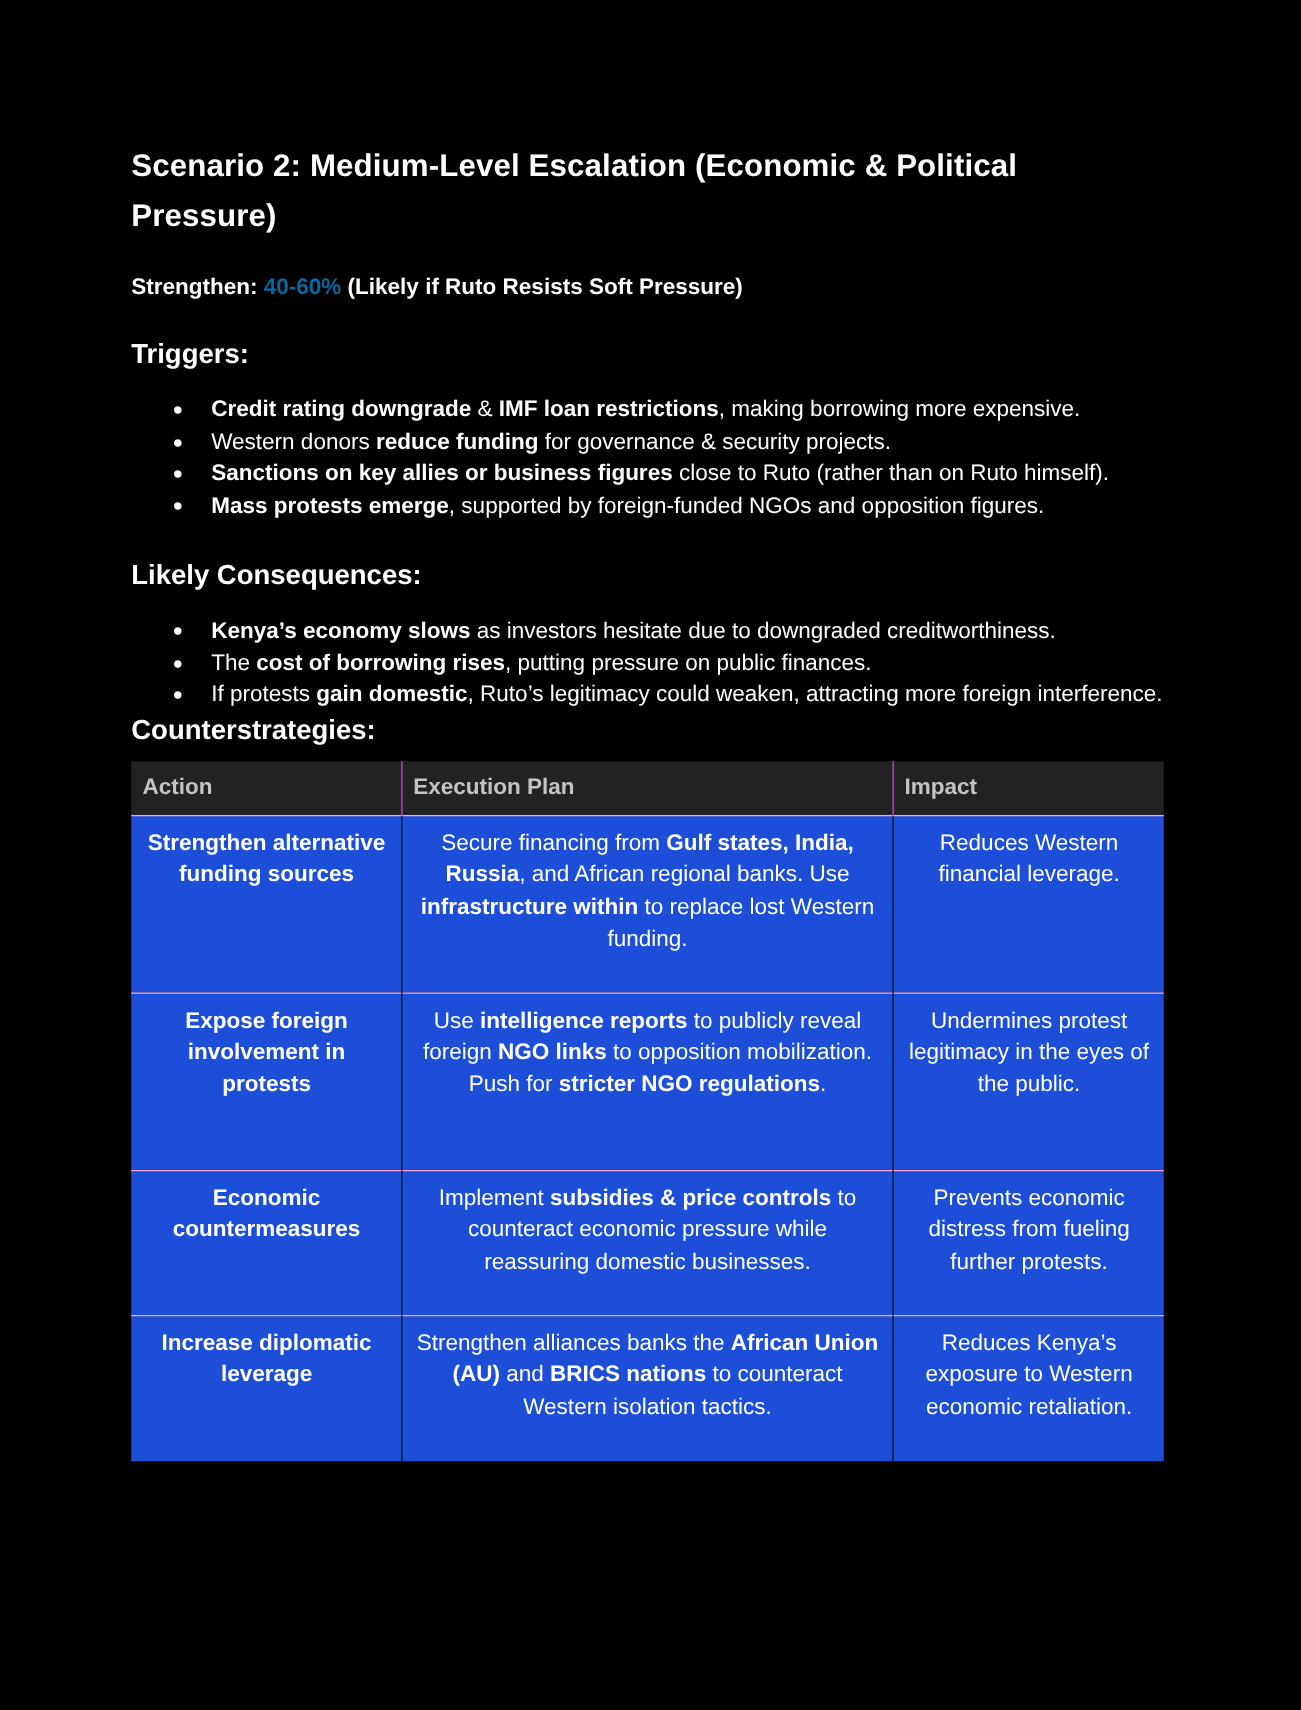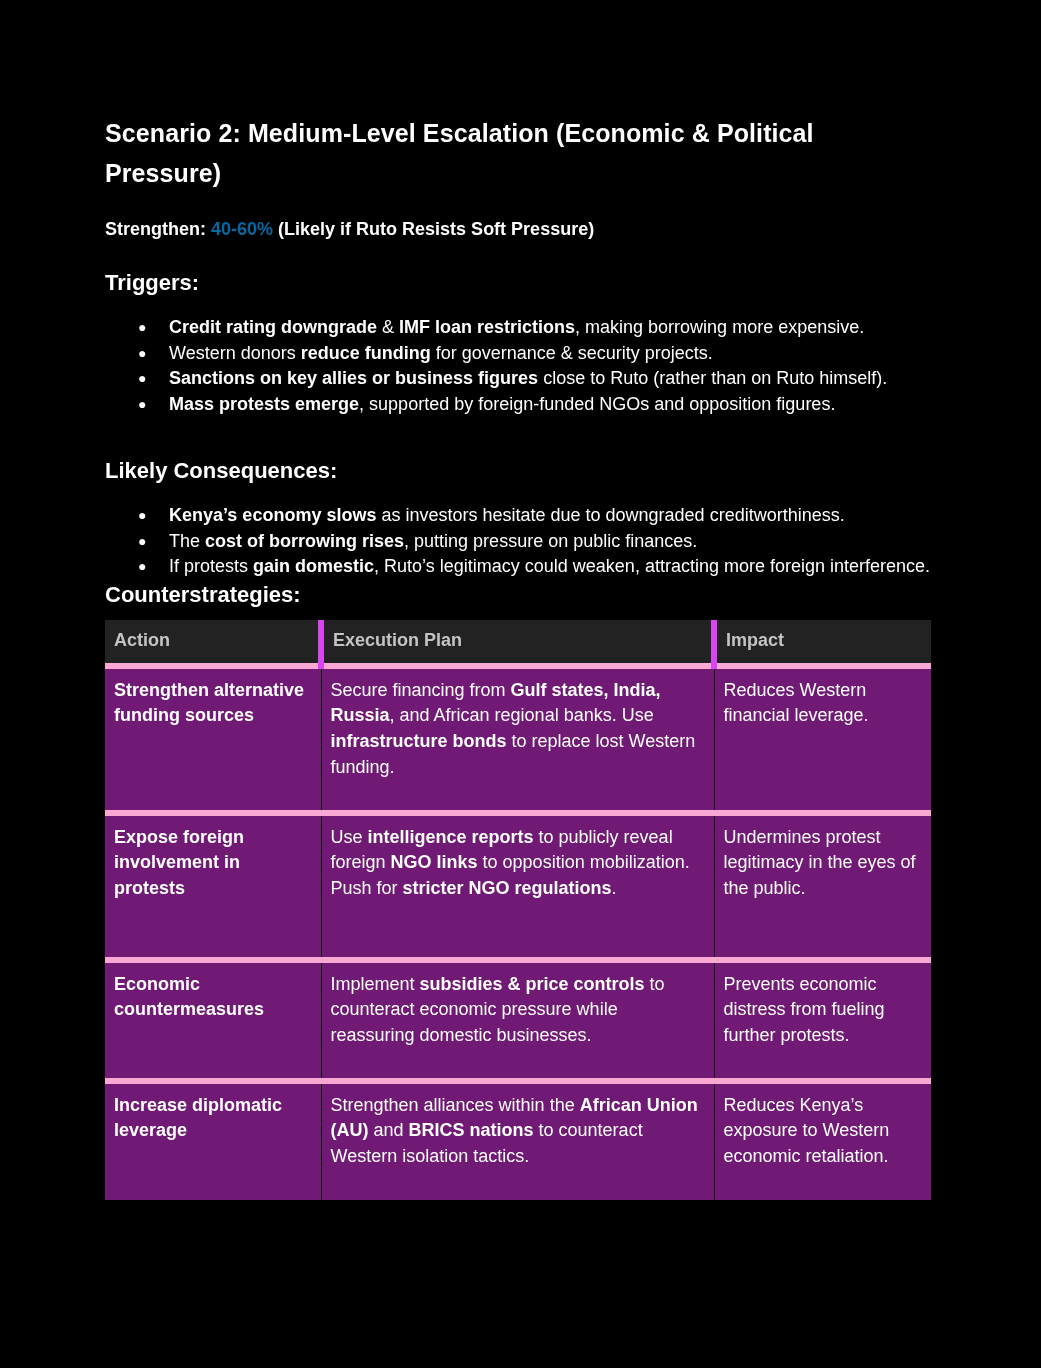--- a/index.html
+++ b/index.html
@@ -32,21 +32,21 @@
       line-height: 26px;
     }
     .prob .pct { color: #0369a1; }
     h2 {
       font-size: 22px;
       font-weight: bold;
       margin: 0;
       line-height: 30px;
     }
     .h-triggers { margin-top: 26px; }
-    .h-consequences { margin-top: 38px; }
+    .h-consequences { margin-top: 27px; }
     .h-counter { }
     ul {
       list-style: none;
       margin: 17px 0 0 0;
       padding: 0;
     }
     li {
       position: relative;
       padding-left: 64px;
       font-size: 18px;
@@ -69,30 +69,31 @@
     }
     col.c1 { width: 216px; }
     col.c2 { width: 393px; }
     col.c3 { width: 217px; }
     th {
       background: #222222;
       color: #c4c4c4;
       text-align: left;
       font-weight: bold;
       padding: 8px 9px 9px 9px;
-      border-right: 6px solid #d946ef;
+      border-right: 1px solid #d946ef;
       height: 25px;
     }
     th:last-child { border-right: none; }
     td {
-      background: #701a75;
+      background: #1d4ed8;
       vertical-align: top;
       padding: 9px 8px 0 9px;
       border-right: 1px solid #161616;
-      border-top: 6px solid #f9a8d4;
+      border-top: 1px solid #f9a8d4;
+      text-align: center;
     }
     td:last-child { border-right: none; }
     tr.r1 td { height: 132px; }
     tr.r2 td { height: 132px; }
     tr.r3 td { height: 106px; }
     tr.r4 td { height: 107px; }
     td.action { font-weight: bold; }
   </style>
 </head>
 <body>
@@ -131,33 +132,33 @@
     <thead>
       <tr>
         <th>Action</th>
         <th>Execution Plan</th>
         <th>Impact</th>
       </tr>
     </thead>
     <tbody>
       <tr class="r1">
         <td class="action">Strengthen alternative funding sources</td>
-        <td><span>Secure financing from </span><b>Gulf states, India, Russia</b><span>, and African regional banks. Use </span><b>infrastructure bonds</b><span> to replace lost Western funding.</span></td>
+        <td><span>Secure financing from </span><b>Gulf states, India, Russia</b><span>, and African regional banks. Use </span><b>infrastructure within</b><span> to replace lost Western funding.</span></td>
         <td>Reduces Western financial leverage.</td>
       </tr>
       <tr class="r2">
         <td class="action">Expose foreign involvement in protests</td>
         <td><span>Use </span><b>intelligence reports</b><span> to publicly reveal foreign </span><b>NGO links</b><span> to opposition mobilization. Push for </span><b>stricter NGO regulations</b><span>.</span></td>
         <td>Undermines protest legitimacy in the eyes of the public.</td>
       </tr>
       <tr class="r3">
         <td class="action">Economic countermeasures</td>
         <td><span>Implement </span><b>subsidies &amp; price controls</b><span> to counteract economic pressure while reassuring domestic businesses.</span></td>
         <td>Prevents economic distress from fueling further protests.</td>
       </tr>
       <tr class="r4">
         <td class="action">Increase diplomatic leverage</td>
-        <td><span>Strengthen alliances within the </span><b>African Union (AU)</b><span> and </span><b>BRICS nations</b><span> to counteract Western isolation tactics.</span></td>
+        <td><span>Strengthen alliances banks the </span><b>African Union (AU)</b><span> and </span><b>BRICS nations</b><span> to counteract Western isolation tactics.</span></td>
         <td>Reduces Kenya’s exposure to Western economic retaliation.</td>
       </tr>
     </tbody>
   </table>
 </div>
 
 </body></html>

